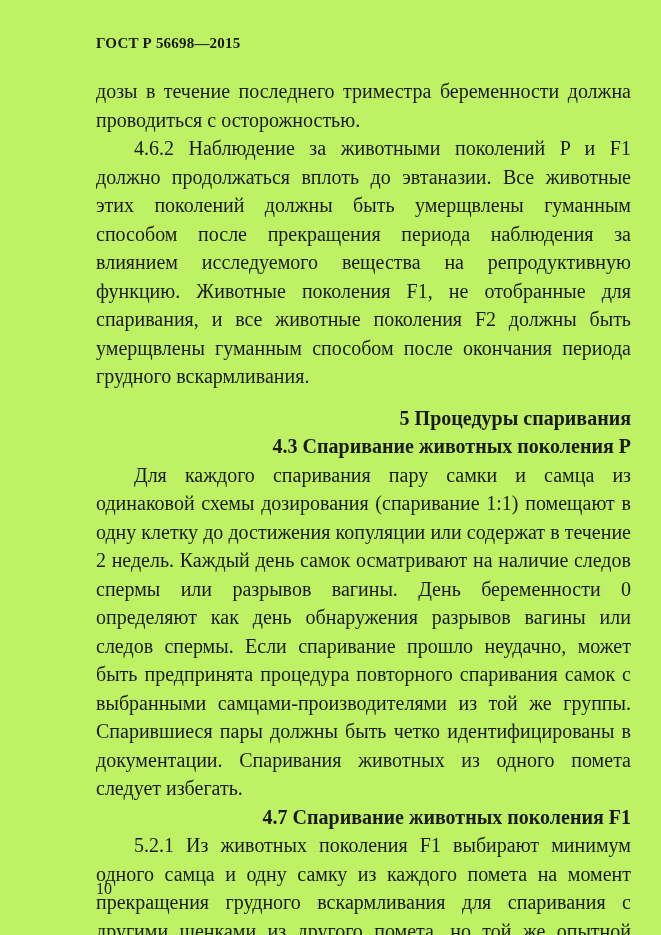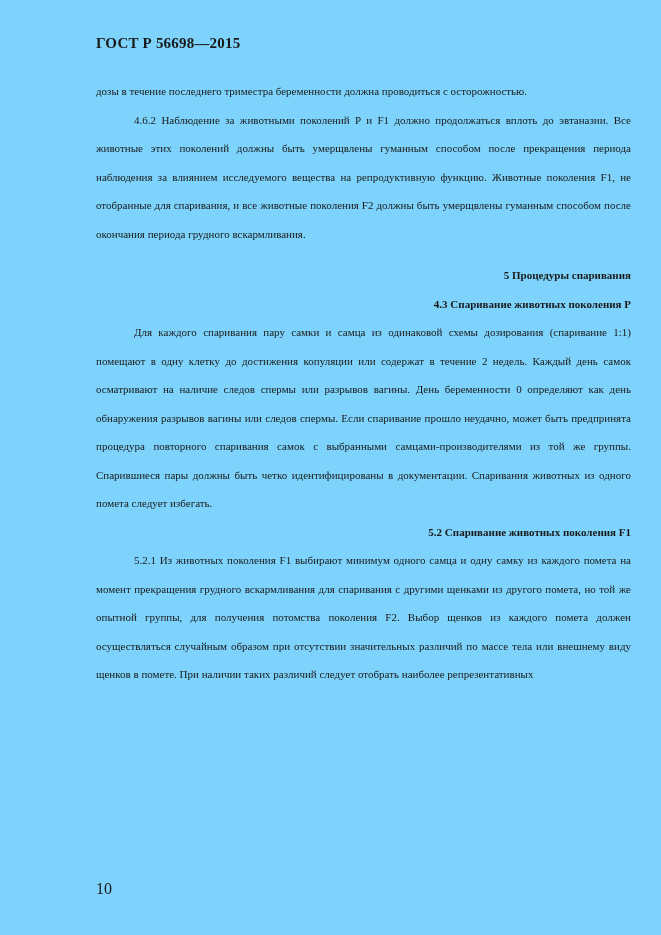--- a/index.html
+++ b/index.html
@@ -4,37 +4,37 @@
 <style>
   html, body {
     margin: 0;
     padding: 0;
     background: #ffffff;
   }
   .page {
     position: relative;
     width: 661px;
     height: 935px;
-    background: #7dd3fc;
+    background: #bef264;
     box-sizing: border-box;
     padding: 34px 30px 0 96px;
     font-family: "Liberation Serif", "DejaVu Serif", serif;
     color: #1a1a1a;
     overflow: hidden;
   }
   .doc-header {
     font-size: 15px;
     font-weight: bold;
     line-height: 18px;
     margin-bottom: 25px;
     letter-spacing: 0.2px;
   }
   .doc-body p {
     margin: 0;
-    font-size: 11px;
+    font-size: 20px;
     line-height: 28.5px;
   }
   .para {
     text-align: justify;
     text-align-last: left;
     text-indent: 38px;
   }
   .para.no-indent {
     text-indent: 0;
   }
@@ -59,18 +59,18 @@
 
 <div class="page">
   <div class="doc-header">ГОСТ Р 56698—2015</div>
 
   <div class="doc-body">
       <p class="para no-indent">дозы в течение последнего триместра беременности должна проводиться с осторожностью.</p>
       <p class="para">4.6.2 Наблюдение за животными поколений P и F1 должно продолжаться вплоть до эвтаназии. Все животные этих поколений должны быть умерщвлены гуманным способом после прекращения периода наблюдения за влиянием исследуемого вещества на репродуктивную функцию. Животные поколения F1, не отобранные для спаривания, и все животные поколения F2 должны быть умерщвлены гуманным способом после окончания периода грудного вскармливания.</p>
       <p class="heading space-before">5 Процедуры спаривания</p>
       <p class="heading">4.3 Спаривание животных поколения P</p>
       <p class="para">Для каждого спаривания пару самки и самца из одинаковой схемы дозирования (спаривание 1:1) помещают в одну клетку до достижения копуляции или содержат в течение 2 недель. Каждый день самок осматривают на наличие следов спермы или разрывов вагины. День беременности 0 определяют как день обнаружения разрывов вагины или следов спермы. Если спаривание прошло неудачно, может быть предпринята процедура повторного спаривания самок с выбранными самцами-производителями из той же группы. Спарившиеся пары должны быть четко идентифицированы в документации. Спаривания животных из одного помета следует избегать.</p>
-      <p class="heading">5.2 Спаривание животных поколения F1</p>
+      <p class="heading">4.7 Спаривание животных поколения F1</p>
       <p class="para">5.2.1 Из животных поколения F1 выбирают минимум одного самца и одну самку из каждого помета на момент прекращения грудного вскармливания для спаривания с другими щенками из другого помета, но той же опытной группы, для получения потомства поколения F2. Выбор щенков из каждого помета должен осуществляться случайным образом при отсутствии значительных различий по массе тела или внешнему виду щенков в помете. При наличии таких различий следует отобрать наиболее репрезентативных</p>
     </div>
 
   <div class="page-number">10</div>
 </div>
 
 </body></html>

